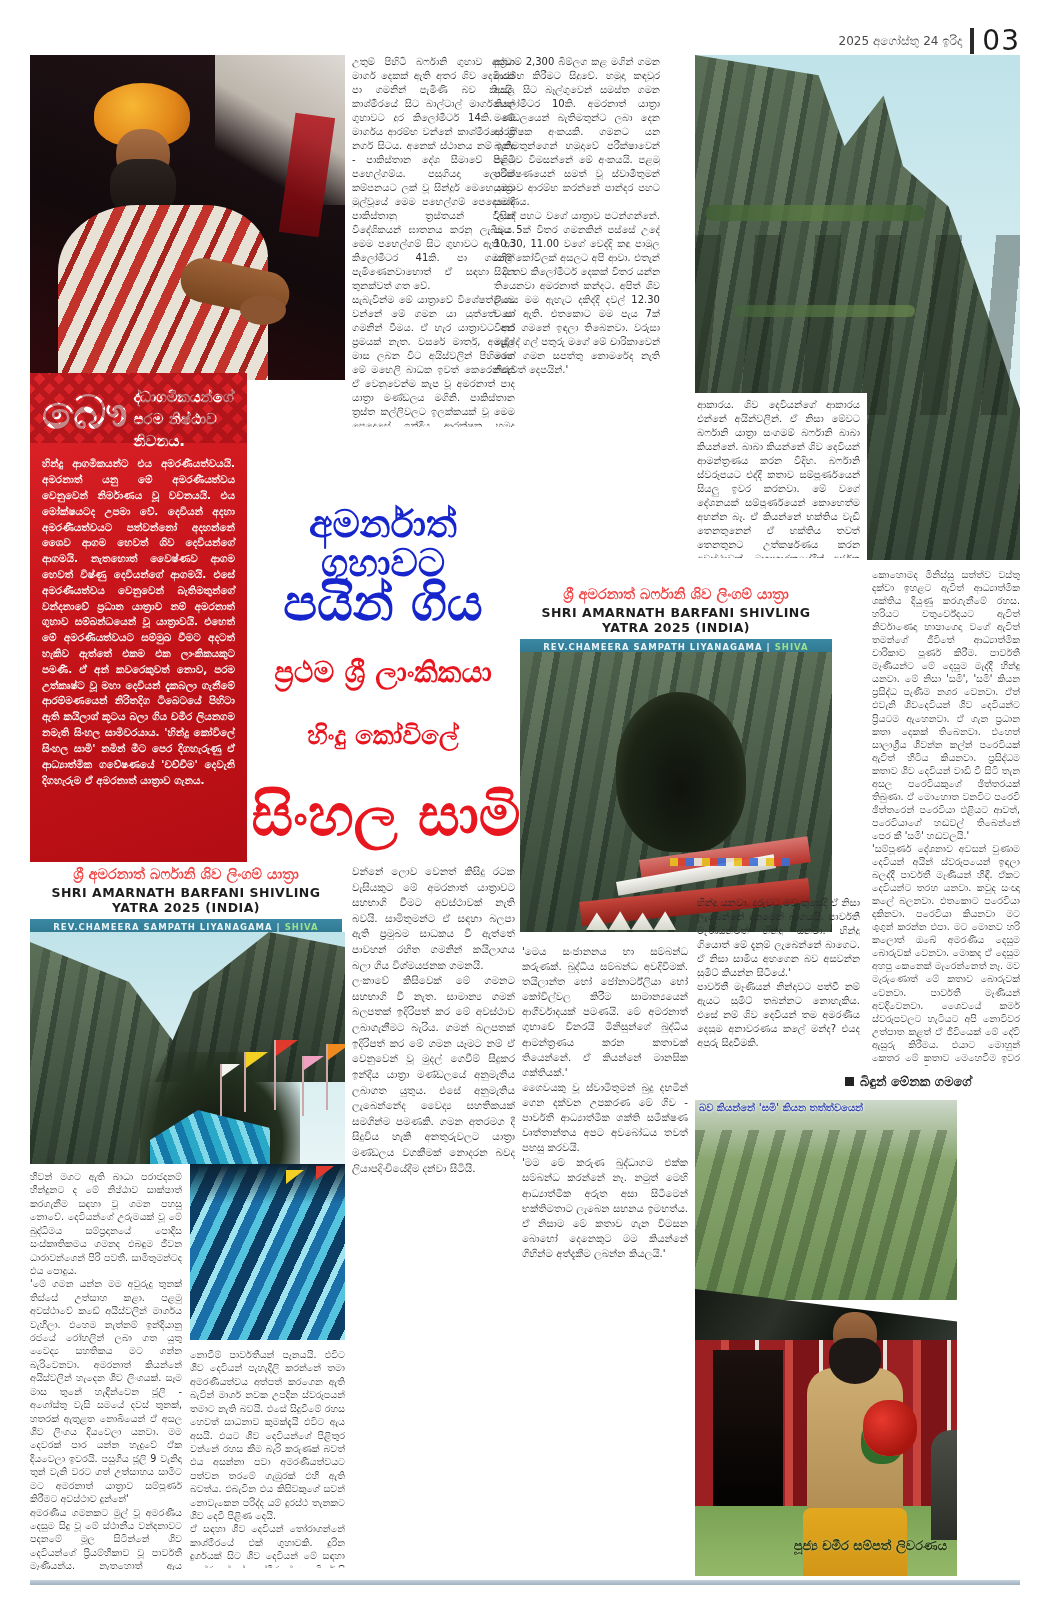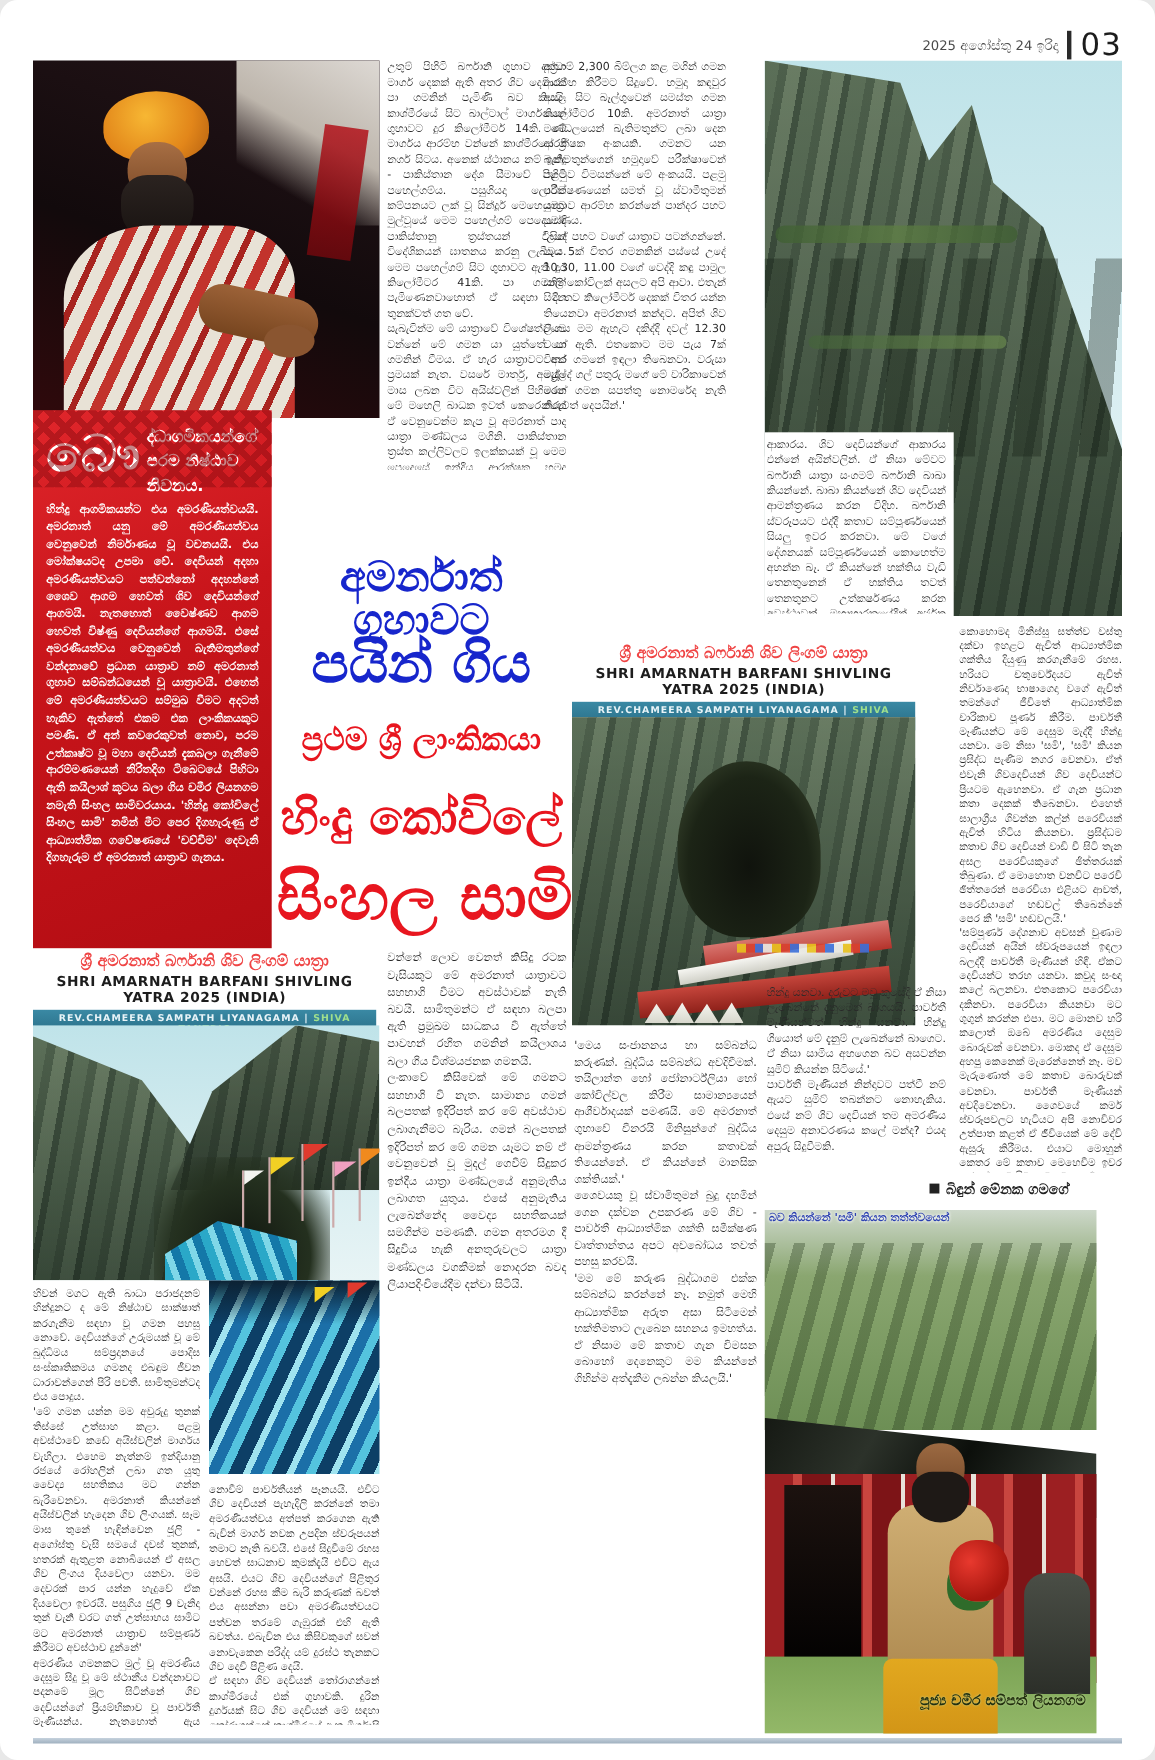--- a/index.html
+++ b/index.html
@@ -1,17 +1,17 @@
 <!DOCTYPE html>
 <html><head>
 <meta charset="utf-8">
 <style>
   html,body{margin:0;padding:0;background:#e8e8e8;}
   #page{position:relative;width:1050px;height:1600px;background:#ffffff;margin:0 auto;
-        font-family:"DejaVu Sans","Liberation Sans",sans-serif;overflow:hidden;border-radius:16px;}
+        font-family:"DejaVu Sans","Liberation Sans",sans-serif;overflow:hidden;}
   .abs{position:absolute;}
   .col{position:absolute;font-size:10px;line-height:1.4;text-align:justify;color:#2a2a2a;
        overflow:hidden;white-space:pre-line;}
   .photo{position:absolute;overflow:hidden;}
   
   .hdr{position:absolute;top:24px;right:30px;display:flex;align-items:center;gap:8px;}
   .hdr .date{font-size:12px;color:#4a4a4a;}
   .hdr .bar{width:4px;height:26px;background:#2a2a2a;}
   .hdr .pg{font-size:28px;font-weight:normal;color:#1c1c1c;letter-spacing:1px;}
   
@@ -73,21 +73,21 @@
   <div class="redbox">
     <div class="hatch"></div>
     <span class="drop">බෞ</span>
     <span class="lead">ද්ධාගමිකයන්ගේ පරම නිෂ්ඨාව නිවනය.</span>
     <div class="body">හින්දු ආගමිකයන්ට එය අමරණීයත්වයයි. අමරනාත් යනු මේ අමරණීයත්වය වෙනුවෙන් නිර්මාණය වූ වචනයයි. එය මෝක්ෂයටද උපමා වේ. දෙවියන් අදහා අමරණීයත්වයට පත්වන්නෝ අදහන්නේ ශෛව ආගම හෙවත් ශිව දෙවියන්ගේ ආගමයි. නැතහොත් වෛෂ්ණව ආගම හෙවත් විෂ්ණු දෙවියන්ගේ ආගමයි. එසේ අමරණීයත්වය වෙනුවෙන් බැතිමතුන්ගේ වන්දනාවේ ප්‍රධාන යාත්‍රාව නම් අමරනාත් ගුහාව සම්බන්ධයෙන් වූ යාත්‍රාවයි. එහෙත් මේ අමරණීයත්වයට සම්මුඛ වීමට අදටත් හැකිව ඇත්තේ එකම එක ලාංකිකයකුට පමණි. ඒ අන් කවරෙකුවත් නොව, පරම උත්කෘෂ්ට වූ මහා දෙවියන් දැකබලා ගැනීමේ ආරම්මණයෙන් නිරිතදිග ටිබෙටයේ පිහිටා ඇති කයිලාශ් කූටය බලා ගිය චමීර ලියනගම නමැති සිංහල සාමිවරයාය. 'හින්දු කෝවිලේ සිංහල සාමි' නමින් මීට පෙර දිගහැරුණු ඒ ආධ්‍යාත්මික ගවේෂණයේ 'චච්චීම' දෙවැනි දිගහැරුම ඒ අමරනාත් යාත්‍රාව ගැනය.</div>
   </div>
 
   <div class="hl blue" style="top:505px;font-size:38px;">අමර්නාත් ගුහාවට</div>
   <div class="hl red" style="top:658px;font-size:29px;">ප්‍රථම ශ්‍රී ලාංකිකයා</div>
   <div class="hl blue" style="top:578px;font-size:50px;">පයින් ගිය</div>
-  <div class="hl red" style="top:722px;font-size:44px;">හිංදු කෝවිලේ</div>
+  <div class="hl red" style="top:722px;font-size:26px;">හිංදු කෝවිලේ</div>
   <div class="hl red" style="top:786px;font-size:58px;width:280px;">සිංහල සාමි</div>
 
   <div class="capblock" style="left:30px;top:866px;width:312px;">
     <div class="cap-si">ශ්‍රී අමරනාත් බර්ෆානි ශිව ලිංගම් යාත්‍රා</div>
     <div class="cap-en">SHRI AMARNATH BARFANI SHIVLING YATRA 2025 (INDIA)</div>
     <div class="cap-credit">
       <span>REV.CHAMEERA SAMPATH LIYANAGAMA | </span><span class="role">SHIVA TANTRIC</span>
     </div>
   </div>
 
@@ -170,33 +170,33 @@
 
   <div class="col" style="left:697px;top:398px;width:163px;height:160px;">ආකාරය. ශිව දෙවියන්ගේ ආකාරය එන්නේ අයින්වලින්. ඒ නිසා මේවට බර්ෆානි යාත්‍රා සංගමම් බර්ෆානි බාබා කියන්නේ. බාබා කියන්නේ ශිව දෙවියන් ආමන්ත්‍රණය කරන විදිහ. බර්ෆානි ස්වරූපයට එද්දී කතාව සම්පූර්ණයෙන් සියලු ඉවර කරනවා. මේ වගේ දේශනයක් සම්පූර්ණයෙන් කොහෙත්ම අහන්න බෑ. ඒ කියන්නේ භක්තිය වැඩි තෙනතුනෙන් ඒ භක්තිය තවත් තෙනතුනට උත්කර්ෂණය කරන අවස්ථාවක්. මහාභාරතයේදීන් අර්ජුන රම් දරුවා අභිමන්යු දෙපදීගේ කුසේ ඉන්න වෙලාවේ යුදු උපක්‍රමයක් ගැන කතා කරනවා. ඒ අවස්ථාවේ දෙපදිට</div>
 
   <div class="col" style="left:872px;top:568px;width:148px;height:498px;font-size:9.6px;line-height:1.36;">කොහොමද මිනිස්සු සත්ත්ව වස්තු දක්වා ඉහළට ඇවිත් ආධ්‍යාත්මික ශක්තිය දියුණු කරගැනීමේ රහස. හරියට චතුර්වේදයට ඇවිත් නිර්වාණෙදා භාෂාගෙදා වගේ ඇවිත් තමන්ගේ ජීවිතේ ආධ්‍යාත්මික චාරිකාව පූර්ණ කිරීම. පාර්වතී මෑණියන්ට මේ දෙසුම මැද්දී හින්දු යනවා. මේ නිසා 'සමි', 'සමි' කියන ප්‍රසිද්ධ පැණීම නගර වෙනවා. ඒත් එවැනි ශිවදෙවියන් ශිව දෙවියන්ට ප්‍රියටම ඇහෙනවා. ඒ ගැන ප්‍රධාන කතා දෙකක් තිබෙනවා. එහෙත් සාලාග්‍රීය ශිවන්න කල්න් පරෙවියක් ඇවිත් හිටිය කියනවා. ප්‍රසිද්ධම කතාව ශිව දෙවියන් වාඩි වී සිටි තැන අසල පරෙවියකුගේ ඡිත්තරයක් තිබුණා. ඒ මොහොත වනවිට පරෙවි ඡිත්තරෙන් පරෙවියා එළියට ආවත්, පරෙවියාගේ හඬවල් තිබෙන්නේ පෙර කී 'සමි' හඬවලයි.'
 'සම්පූර්ණ දේශනාව අවසන් වුණාම දෙවියන් අයින් ස්වරූපයෙන් ඉඳලා බලද්දී පාර්වතී මෑණියන් හිඳී. ඒකට දෙවියන්ට තරහ යනවා. කවුද සංඥා කලේ බලනවා. එතකොට පරෙවියා දකිනවා. පරෙවියා කියනවා මට ශුගුන් කරන්න එපා. මට මොනව හරි කලොත් ඔබේ අමරණීය දෙසුම බොරුවක් වෙනවා. මොකද ඒ දෙසුම අහපු කෙනෙක් මැරෙන්නෙත් නෑ. මව මැරුණොත් මේ කතාව බොරුවක් වෙනවා. පාර්වතී මෑණියන් අවදිවෙනවා. ශෛවයේ කර්ම ස්වරූපවලට හැටියට අපි නොවිවර උත්පාත කළත් ඒ ජීවියෙක් මේ දේවි ඇසුරු කිරීමය. එයාට මොහුන් කෙතර මේ කතාව මෙහෙවීම ඉවර කරගන්න බැරිව වෙනවා. මේ ගැන කියද්දී විරන්ජිව විඳුනට ඉන්න පක්ෂියෙක් ගැන ශිව පුරාණවල සඳහන් වෙනවා. එයාට සුබදේව කියල කියන්නේ. ඒ සුබදේව තමයි සම්භාරයකුගේ සාපයකින් පරෙවියකු සිට ශිව දෙවියන්ගේ දෙසුම අසාගෙන සිටියේ. එයාට අවස්ථාව තිබුණා රාමායන කතාව ගැනත් දෙවියන්ට කියන්න. ඉතින් පරෙවියනු අවිධ්‍යාවෙන් පුරවන් වුණා අමරණීය දෙසුම අහන්න. අදටත් අමරනාත් යාත්‍රාවේදී පරෙවියකු දැක්කොත් ඒ ශිව දෙවියන්ගේ අනුරූප යැයි බැතිමතුන් බොහෝම ගෞරවයෙන් වන්දනාමාන කරනවා.'</div>
 
   <div class="byline" style="left:845px;top:1074px;">
     <span class="sq"></span><span>බිඳුන් මේනක ගමගේ</span>
   </div>
 
-  <div class="photo" style="left:695px;top:1100px;width:302px;height:476px;">
+  <div class="photo" style="left:695px;top:1100px;width:262px;height:476px;">
     <div class="abs" style="left:0;top:0;width:100%;height:200px;background:
          linear-gradient(180deg,#cdd8ca 0%,#8aa670 30%,#6d8f55 100%);"></div>
     <div class="abs" style="left:0;top:30px;width:100%;height:170px;background:repeating-linear-gradient(105deg,rgba(40,60,30,.35) 0 10px,transparent 10px 26px);"></div>
     <div class="abs" style="left:0;top:150px;width:100%;height:130px;background:linear-gradient(120deg,#11140f 0%,#2c322a 35%,#0c0f0b 60%,#3a423a 100%);clip-path:polygon(0 30%,100% 55%,100% 100%,0 80%);"></div>
     <div class="abs" style="left:0;top:240px;width:100%;height:190px;background:repeating-linear-gradient(90deg,#9c1f22 0 26px,#c8453f 26px 34px,#7d1417 34px 60px,#e8e2da 60px 64px);"></div>
     <div class="abs" style="left:18px;top:250px;width:70px;height:180px;background:linear-gradient(180deg,#1c120f,#000);"></div>
     <div class="abs" style="left:0;bottom:0;width:100%;height:70px;background:linear-gradient(180deg,#7ba355,#93b868);"></div>
     <div class="abs" style="left:112px;top:268px;width:96px;height:150px;border-radius:26px 26px 10px 10px;background:linear-gradient(180deg,#cfae73,#b08c52);"></div>
     <div class="abs" style="left:138px;top:212px;width:44px;height:46px;border-radius:46%;background:linear-gradient(180deg,#9c6a42,#76492a);"></div>
     <div class="abs" style="left:134px;top:238px;width:52px;height:46px;border-radius:40% 40% 55% 55%;background:#1e1916;"></div>
     <div class="abs" style="left:168px;top:300px;width:54px;height:56px;border-radius:45%;background:radial-gradient(circle at 35% 35%,#e8392e,#a8160f 70%);box-shadow:-8px 14px 0 -6px #2f6b2a;"></div>
     <div class="abs" style="left:108px;top:408px;width:104px;height:110px;border-radius:8px 8px 30px 30px;background:linear-gradient(180deg,#e2a81f,#c98a12);"></div>
     <div class="abs" style="left:236px;top:330px;width:60px;height:110px;border-radius:20px 20px 0 0;background:linear-gradient(180deg,#4a4e46,#2c2f29);"></div>
     <div class="abs" style="left:4px;top:2px;width:170px;font-size:10px;font-weight:bold;color:#2a3fb0;text-shadow:0 0 3px #fff,0 0 3px #fff;">බව කියන්නේ 'සමි' කියන තත්ත්වයෙන්</div>
-    <div class="abs" style="right:10px;bottom:22px;font-size:13px;font-weight:bold;color:#23300f;text-shadow:0 0 2px #bcd69a;">පූජ්‍ය චමීර සම්පත් ලියනගම</div>
+    <div class="abs" style="right:10px;bottom:22px;font-size:13px;font-weight:bold;color:#23300f;text-shadow:0 0 2px #bcd69a;">පූජ්‍ය චමීර සම්පත් ලිවරණය</div>
   </div>
 
   <div class="footerline"></div>
 
 </div>
 
 </body></html>

